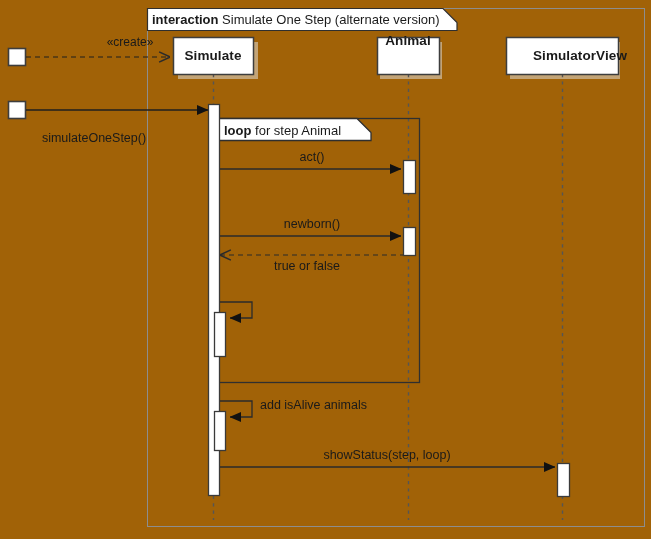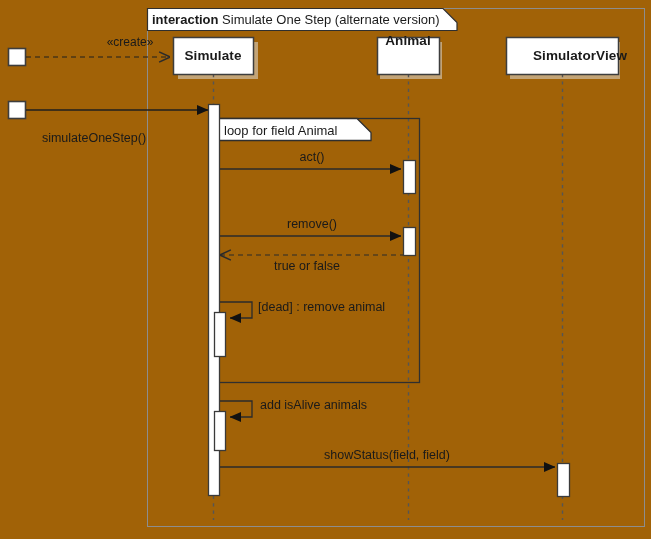--- a/index.html
+++ b/index.html
@@ -42,21 +42,21 @@
   .frame-title {
     font-size: 13px;
   }
   .frame-title b {
     font-weight: bold;
   }
   .frag-title {
     font-size: 13px;
   }
   .frag-title b {
-    font-weight: normal;
+    font-weight: bold;
   }
   .msg-label {
     font-size: 12.5px;
   }
   .stereotype {
     font-size: 12px;
     margin-left: 40px;
   }
   .ctr {
     transform: translateX(-50%);
@@ -150,23 +150,22 @@
 
   <div class="lbl lifeline-name ctr" style="left:213px; top:49px;">Simulate</div>
   <div class="lbl lifeline-name ctr" style="left:408px; top:34px;">Animal</div>
   <div class="lbl lifeline-name ctr" style="left:562px; top:49px;margin-left:18px;">SimulatorView</div>
 
   <div class="lbl stereotype ctr" style="left:90px; top:36px;">«create»</div>
   <div class="lbl msg-label ctr" style="left:94px; top:92px;margin-top:40px;">simulateOneStep()</div>
 
   <div class="lbl frag-title" style="left:224px; top:124px;">
     <b>loop</b>
-    <span>for field Animal</span>
+    <span>for step Animal</span>
   </div>
 
   <div class="lbl msg-label ctr" style="left:312px; top:151px;text-align:center;">act()</div>
-  <div class="lbl msg-label ctr" style="left:312px; top:218px;">remove()</div>
+  <div class="lbl msg-label ctr" style="left:312px; top:218px;">newborn()</div>
   <div class="lbl msg-label ctr" style="left:307px; top:260px;">true or false</div>
-  <div class="lbl msg-label" style="left:258px; top:301px;">[dead] : remove animal</div>
   <div class="lbl msg-label" style="left:260px; top:399px;">add isAlive animals</div>
-  <div class="lbl msg-label ctr" style="left:387px; top:449px;">showStatus(field, field)</div>
+  <div class="lbl msg-label ctr" style="left:387px; top:449px;">showStatus(step, loop)</div>
 
 </div>
 
 </body></html>

